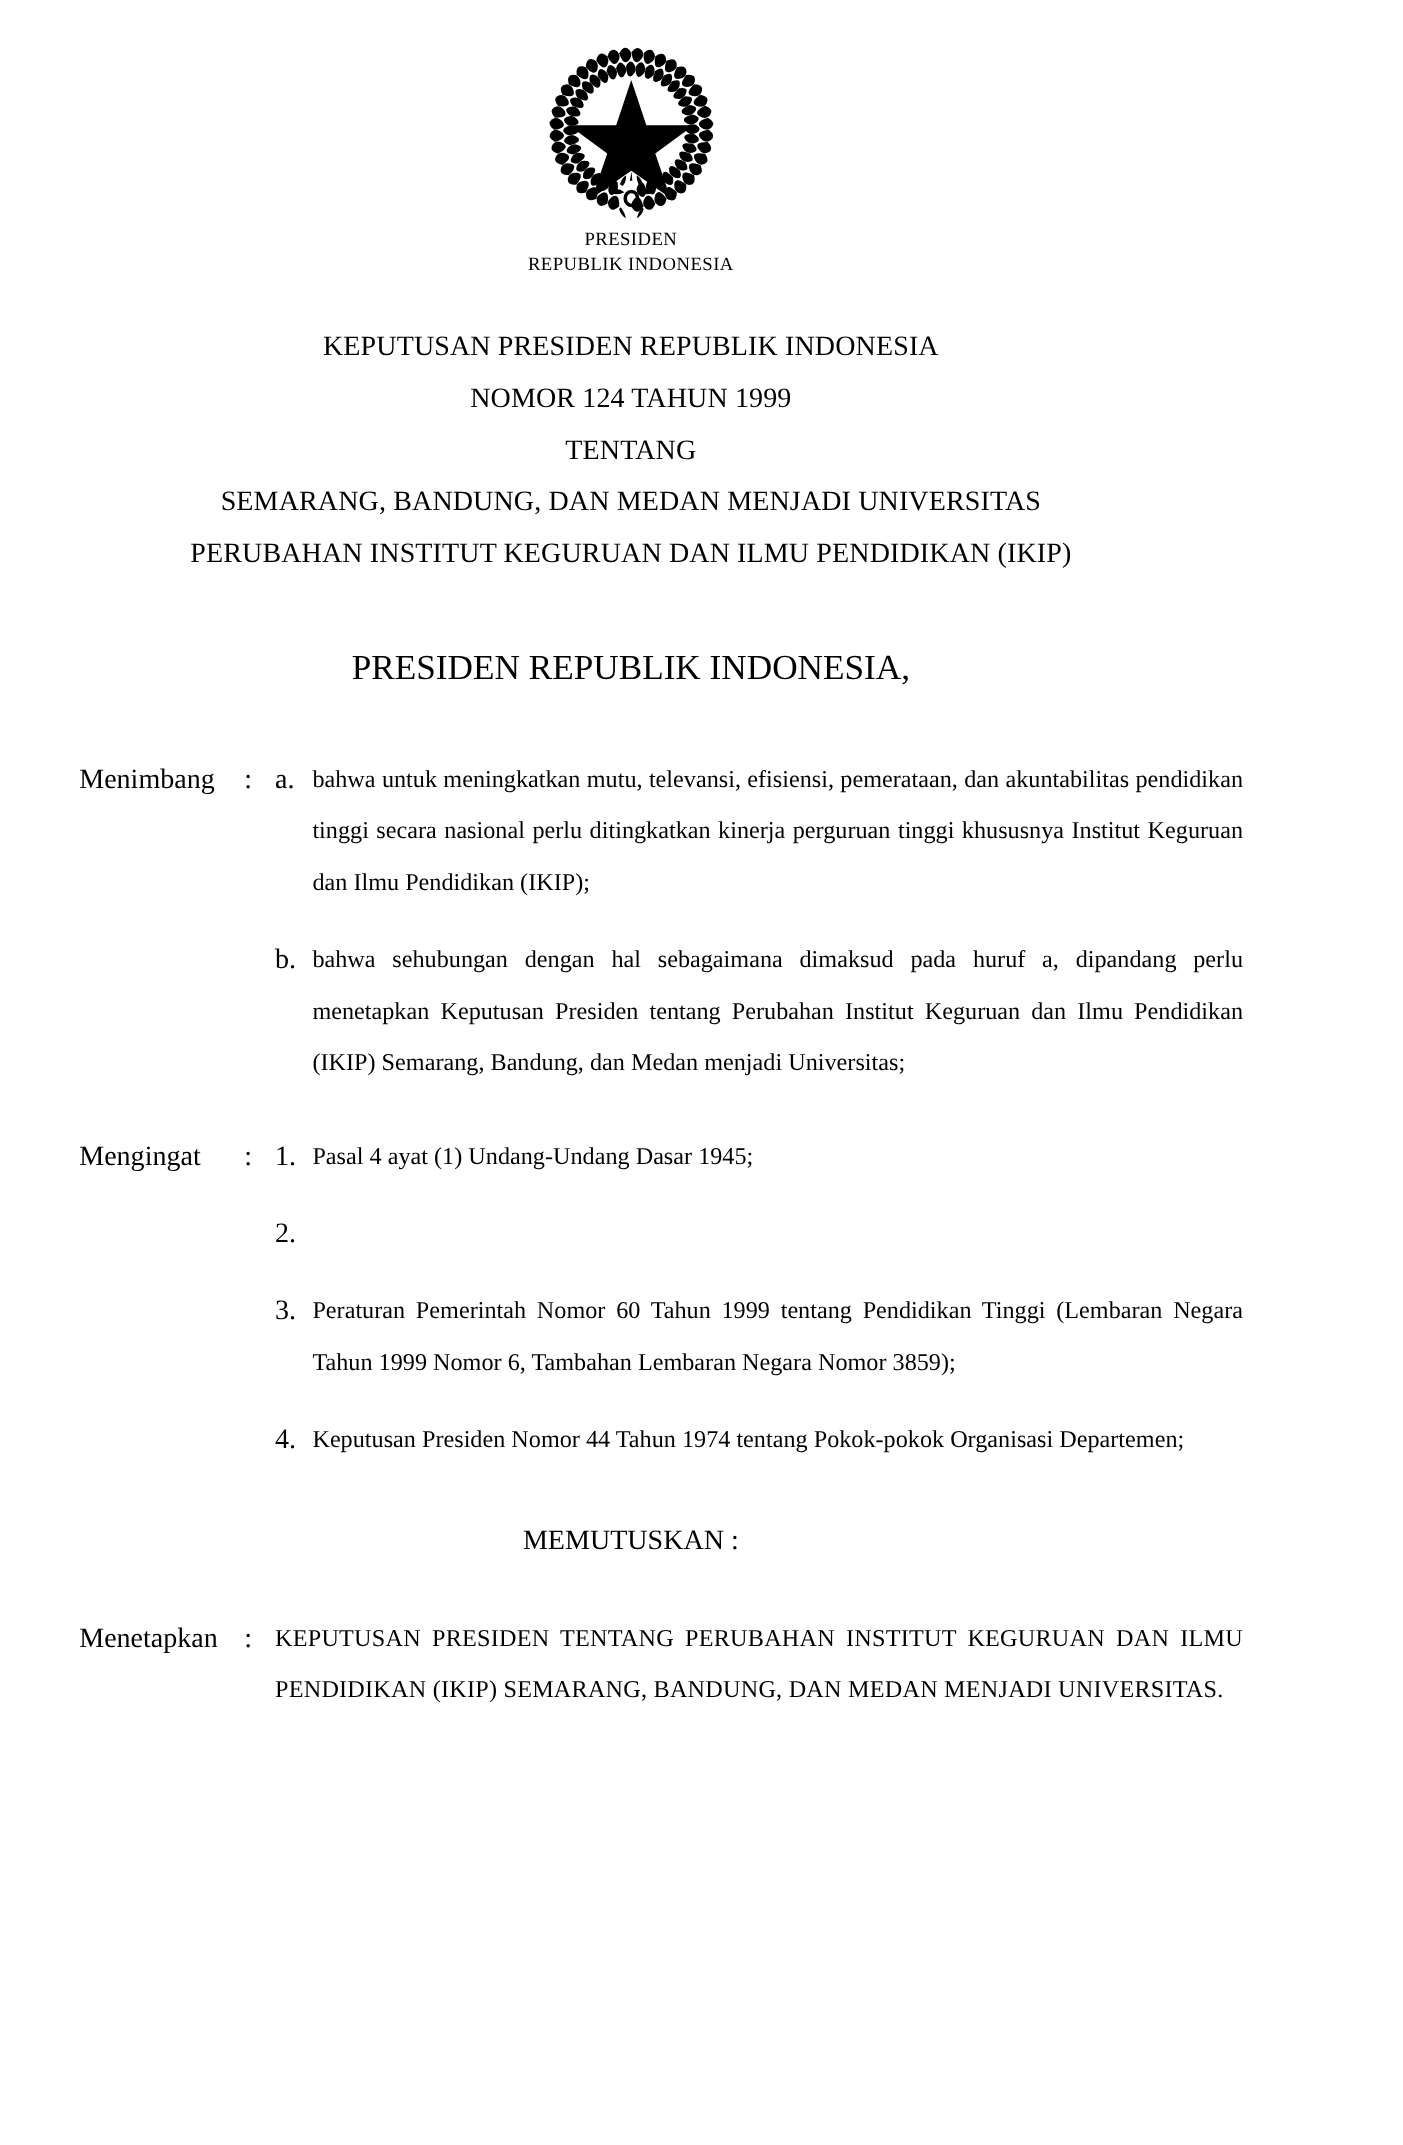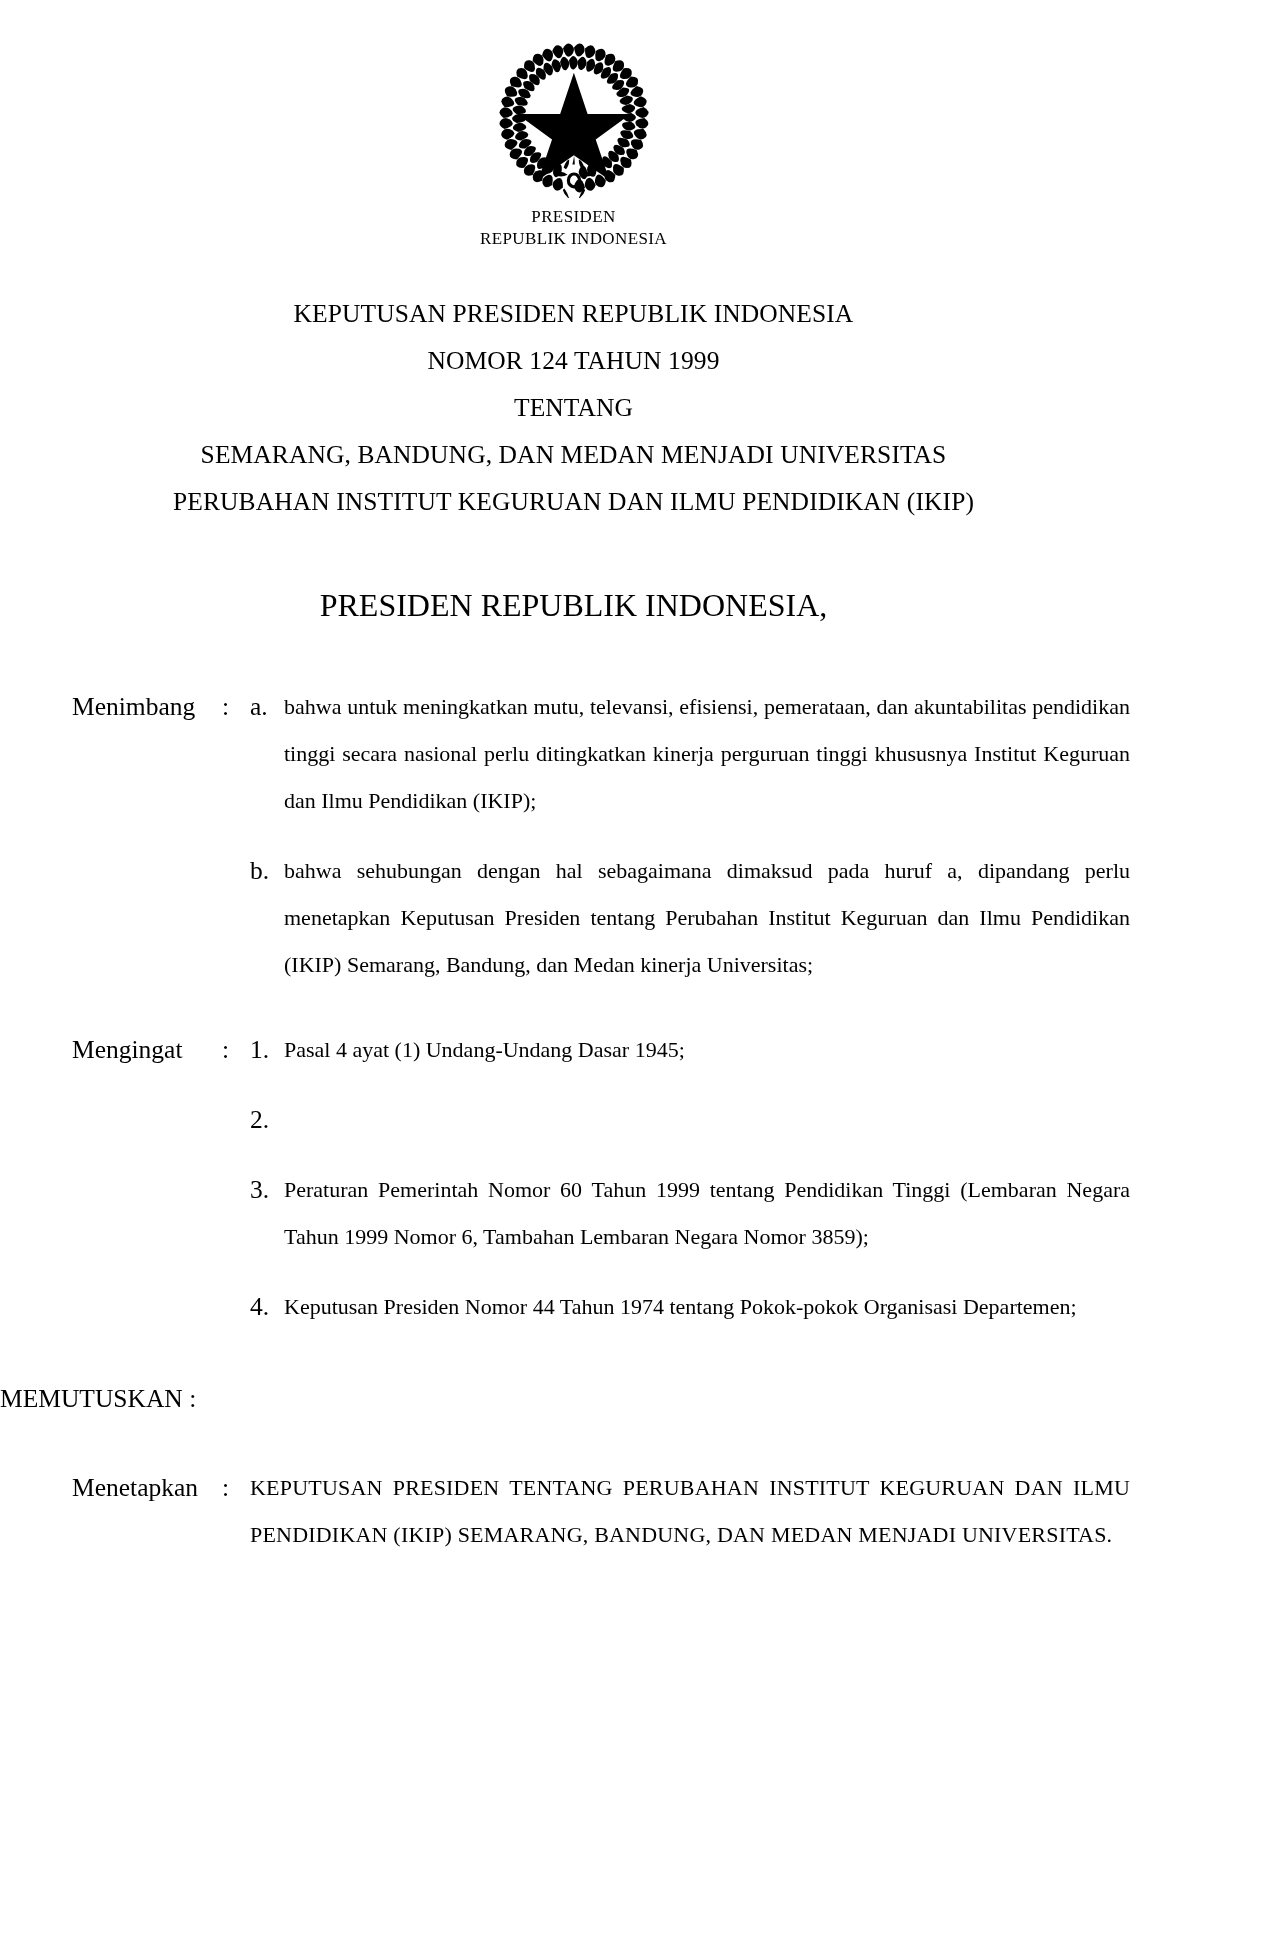--- a/index.html
+++ b/index.html
@@ -105,20 +105,21 @@
     flex: 1 1 auto;
     font-size: 22px;
     line-height: 47px;
     text-align: justify;
     text-justify: inter-word;
     hyphens: none;
   }
   .para.last-line-left { text-align-last: left; }
 
   .decide {
+    text-align: center;
     font-size: 25.5px;
     line-height: 47px;
     margin-top: 45px;
     white-space: nowrap;
   }
 
   .row.menetapkan { margin-top: 42px; }
   .menetapkan .label { width: 150px; flex: 0 0 150px; }
   .menetapkan .colon { width: 28px; flex: 0 0 28px; }
   .menetapkan .para { letter-spacing: 0.2px; }
@@ -263,21 +264,21 @@
       <div class="label">Menimbang</div>
       <div class="colon">:</div>
       <div class="marker">a.</div>
       <div class="para last-line-left">bahwa untuk meningkatkan mutu, televansi, efisiensi, pemerataan, dan akuntabilitas pendidikan tinggi secara nasional perlu ditingkatkan kinerja perguruan tinggi khususnya Institut Keguruan dan Ilmu Pendidikan (IKIP);</div>
     </div>
 
     <div class="row gap-top">
       <div class="label"></div>
       <div class="colon"></div>
       <div class="marker">b.</div>
-      <div class="para last-line-left">bahwa sehubungan dengan hal sebagaimana dimaksud pada huruf a, dipandang perlu menetapkan Keputusan Presiden tentang Perubahan Institut Keguruan dan Ilmu Pendidikan (IKIP) Semarang, Bandung, dan Medan kinerja Universitas;</div>
+      <div class="para last-line-left">bahwa sehubungan dengan hal sebagaimana dimaksud pada huruf a, dipandang perlu menetapkan Keputusan Presiden tentang Perubahan Institut Keguruan dan Ilmu Pendidikan (IKIP) Semarang, Bandung, dan Medan menjadi Universitas;</div>
     </div>
 
     <div class="row gap-big">
       <div class="label">Mengingat</div>
       <div class="colon">:</div>
       <div class="marker">1.</div>
       <div class="para last-line-left">Pasal 4 ayat (1) Undang-Undang Dasar 1945;</div>
     </div>
 
     <div class="row gap-top">

